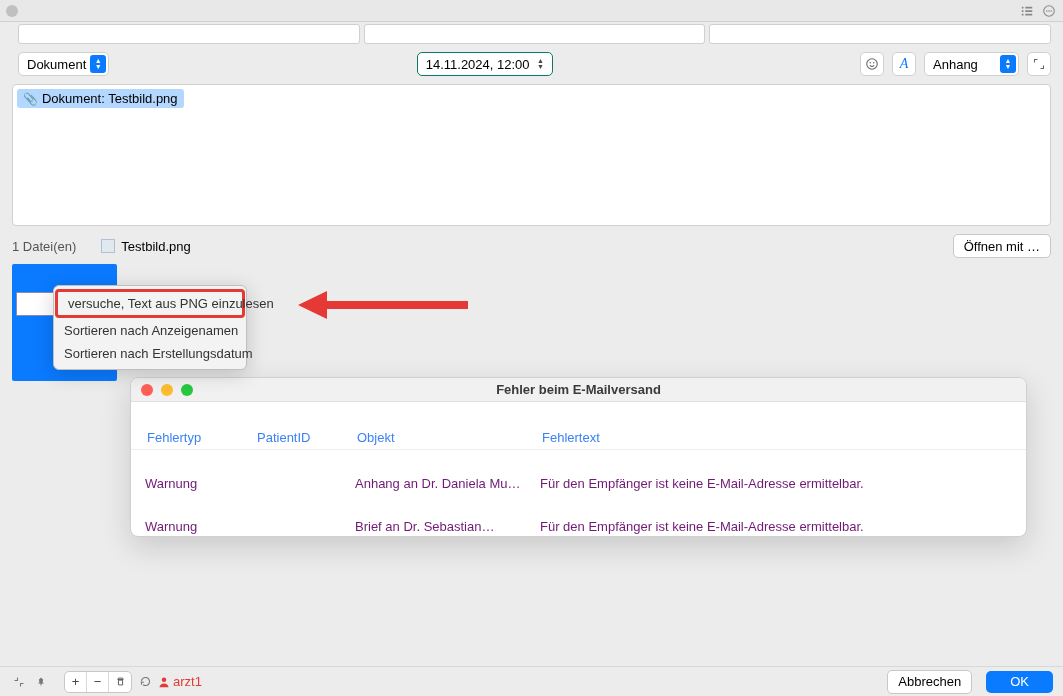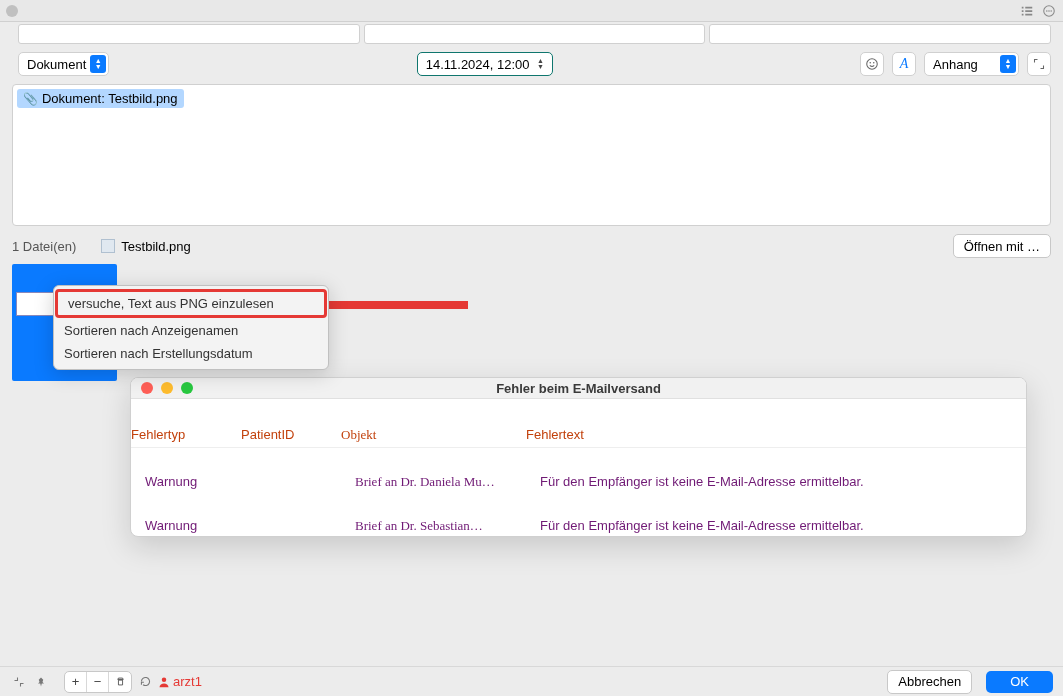--- a/index.html
+++ b/index.html
@@ -22,32 +22,32 @@
 .chip { display: inline-flex; align-items: center; background: #b3d7ff; border-radius: 3px; padding: 2px 6px; gap: 4px; }
 .chip-icon { font-size: 12px; color: #666; }
 .files-header { display: flex; align-items: center; padding: 2px 12px; gap: 25px; }
 .files-count { color: #555; }
 .mini-icon { width: 14px; height: 14px; background: #e0e8f0; border: 1px solid #b0c0d0; display: inline-block; }
 .btn { background: #fff; border: 1px solid #c8c8c8; border-radius: 5px; padding: 3px 10px; height: 24px; display: flex; align-items: center; }
 .thumb-row { padding: 4px 12px; position: relative; }
 .thumb { width: 105px; height: 117px; background: #0a7aff; border-radius: 2px; display: flex; flex-direction: column; }
 .thumb-inner { margin: 28px 4px 0 4px; height: 24px; background: #fff; border: 1px solid #88b; }
 .thumb-label { color: #fff; font-size: 11px; text-align: center; padding: 20px 2px 0 2px; overflow: hidden; }
-.ctx-menu { position: absolute; left: 53px; top: 285px; background: #f3f3f3; border: 1px solid #c0c0c0; border-radius: 6px; box-shadow: 0 4px 20px rgba(0,0,0,0.18); padding: 4px 0; width: 276px; z-index: 50; }
+.ctx-menu { position: absolute; left: 53px; top: 285px; background: #f3f3f3; border: 1px solid #c0c0c0; border-radius: 6px; box-shadow: 0 4px 20px rgba(0,0,0,0.18); padding: 4px 0; width: 194px; z-index: 50; }
 .ctx-item { padding: 4px 10px; white-space: nowrap; color: #333; }
 .ctx-item.hl { border: 3px solid #e53935; border-radius: 4px; margin: -1px 1px 1px 1px; }
 .arrow-callout { position: absolute; left: 293px; top: 285px; z-index: 49; color: #e53935; }
 .dialog { position: absolute; left: 130px; top: 377px; width: 897px; height: 160px; background: #fff; border: 1px solid #d0d0d0; border-radius: 8px; box-shadow: 0 10px 30px rgba(0,0,0,0.15); display: flex; flex-direction: column; overflow: hidden; z-index: 30; gap: 24px; }
 .dialog-titlebar { height: 34px; background: #f1f1f1; display: flex; align-items: center; padding: 0 10px; gap: 8px; border-bottom: 1px solid #e0e0e0; position: relative; }
 .traffic { display: flex; gap: 8px; }
 .tdot { width: 12px; height: 12px; border-radius: 50%; }
 .tred { background: #ff5f57; } .tyel { background: #febc2e; } .tgrn { background: #28c840; }
 .dialog-title { position: absolute; left: 0; right: 0; text-align: center; font-weight: 600; color: #3a3a3a; }
-.dialog-header-row { display: flex; padding: 4px 0; border-bottom: 1px solid #eee; color: #c2410c; }
-.dialog-col-1 { width: 110px; } .dialog-col-2 { width: 100px; } .dialog-col-3 { width: 185px; font-family: Liberation Serif, serif; } .dialog-col-4 { flex: 1; }
+.dialog-header-row { display: flex; padding: 4px 16px; border-bottom: 1px solid #eee; color: #3b82f6; }
+.dialog-col-1 { width: 110px; } .dialog-col-2 { width: 100px; } .dialog-col-3 { width: 185px; } .dialog-col-4 { flex: 1; }
 .dialog-row { display: flex; padding: 2px 0; color: #701a75; margin-left: 14px; }
 .footer { position: absolute; left: 0; right: 0; bottom: 0; height: 30px; background: #ececec; border-top: 1px solid #d8d8d8; display: flex; align-items: center; padding: 0 10px; gap: 4px; }
 .ft-icon { width: 18px; height: 18px; color: #777; display: flex; align-items: center; justify-content: center; }
 .seg { display: flex; border: 1px solid #c8c8c8; border-radius: 5px; background: #fff; overflow: hidden; }
 .seg-btn { width: 22px; height: 20px; display: flex; align-items: center; justify-content: center; border-right: 1px solid #d8d8d8; color: #444; }
 .seg-btn:last-child { border-right: none; }
 .user-badge { color: #e53935; display: flex; align-items: center; gap: 3px; font-size: 12px; }
 .footer-spacer { flex: 1; }
 .btn-primary { background: #0a7aff; color: #fff; border: none; border-radius: 5px; padding: 3px 24px; height: 22px; display: flex; align-items: center; }
 </style>
@@ -166,21 +166,21 @@
   </div>
   <div class="dialog-header-row">
     <div class="dialog-col-1">Fehlertyp</div>
     <div class="dialog-col-2">PatientID</div>
     <div class="dialog-col-3">Objekt</div>
     <div class="dialog-col-4">Fehlertext</div>
   </div>
   <div class="dialog-row">
     <div class="dialog-col-1">Warnung</div>
     <div class="dialog-col-2"></div>
-    <div class="dialog-col-3">Brief an Dr. Daniela Mu…</div>
+    <div class="dialog-col-3">Anhang an Dr. Daniela Mu…</div>
     <div class="dialog-col-4">Für den Empfänger ist keine E-Mail-Adresse ermittelbar.</div>
   </div>
   <div class="dialog-row">
     <div class="dialog-col-1">Warnung</div>
     <div class="dialog-col-2"></div>
     <div class="dialog-col-3">Brief an Dr. Sebastian…</div>
     <div class="dialog-col-4">Für den Empfänger ist keine E-Mail-Adresse ermittelbar.</div>
   </div>
 </div>
 

